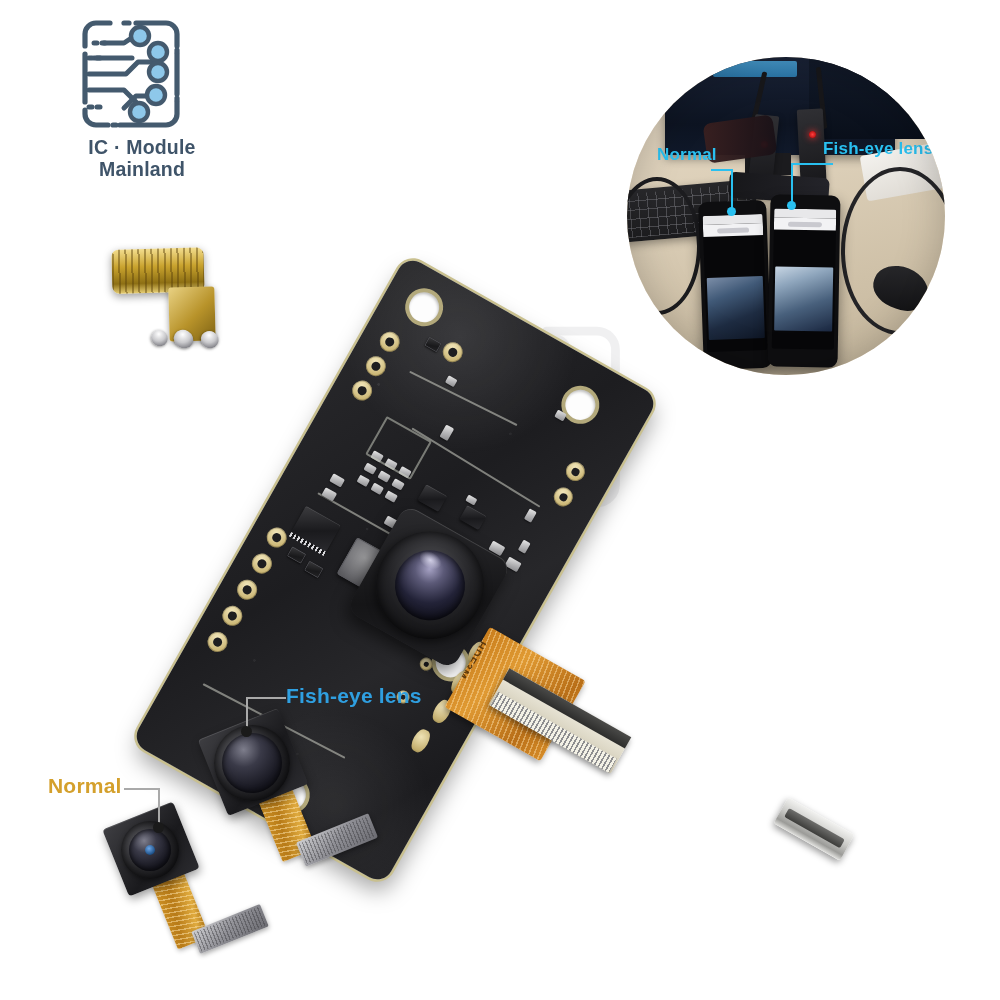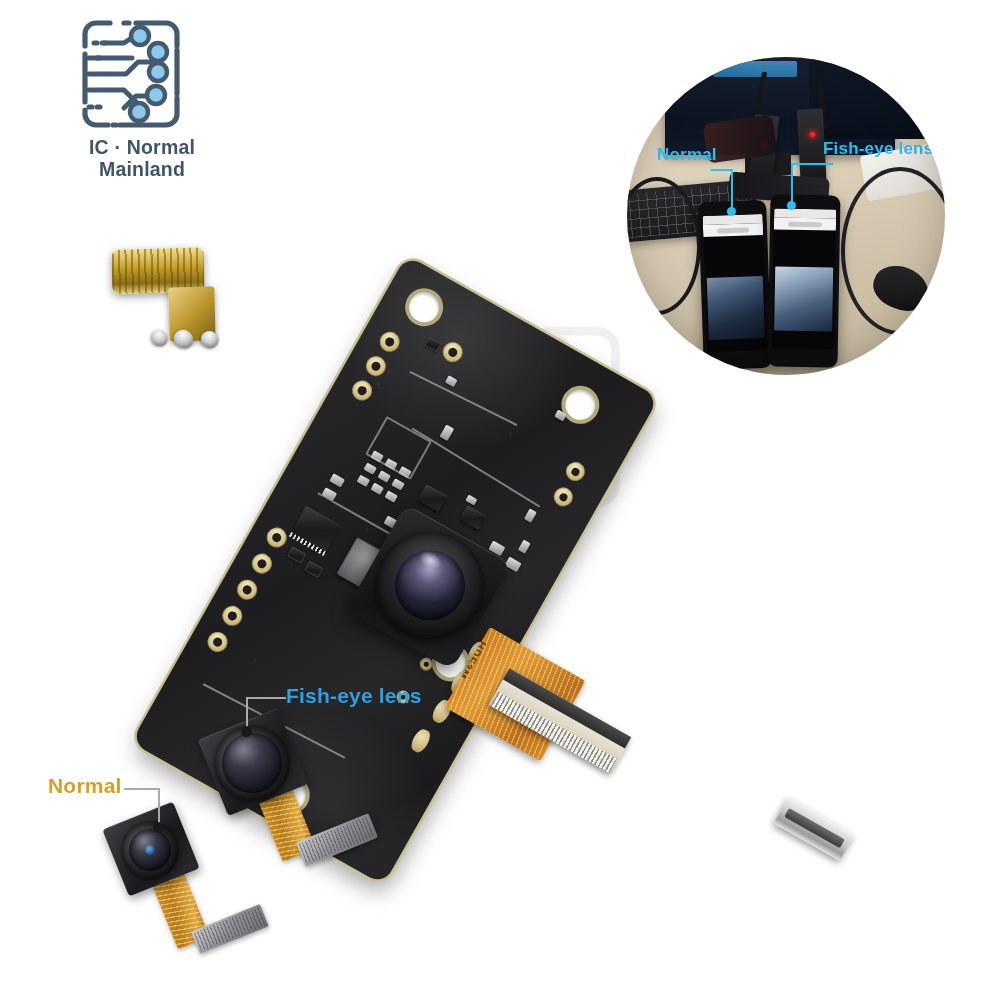--- a/index.html
+++ b/index.html
@@ -571,21 +571,21 @@
         <g fill="#8ec8ea" stroke="#445a6e" stroke-width="4.4">
           <circle cx="60" cy="18" r="9"></circle>
           <circle cx="78" cy="34" r="9"></circle>
           <circle cx="78" cy="54" r="9"></circle>
           <circle cx="76" cy="77" r="9"></circle>
           <circle cx="59" cy="94" r="9"></circle>
         </g>
       </svg>
     </div>
     <div id="brand-text">
-      <div>IC · Normal</div>
+      <div>IC · Module</div>
       <div>Mainland</div>
     </div>
   </div>
 
   <div id="watermark">
     <svg viewBox="0 0 108 112" width="182" height="190" aria-hidden="true">
       <g fill="none" stroke="#e2e2e4" stroke-width="5.2" stroke-linecap="round" stroke-linejoin="round">
         <path d="M30 5 H16 A11 11 0 0 0 5 16 V28"></path>
         <path d="M5 36 V84"></path>
         <path d="M5 92 V96 A11 11 0 0 0 16 107 H28"></path>

